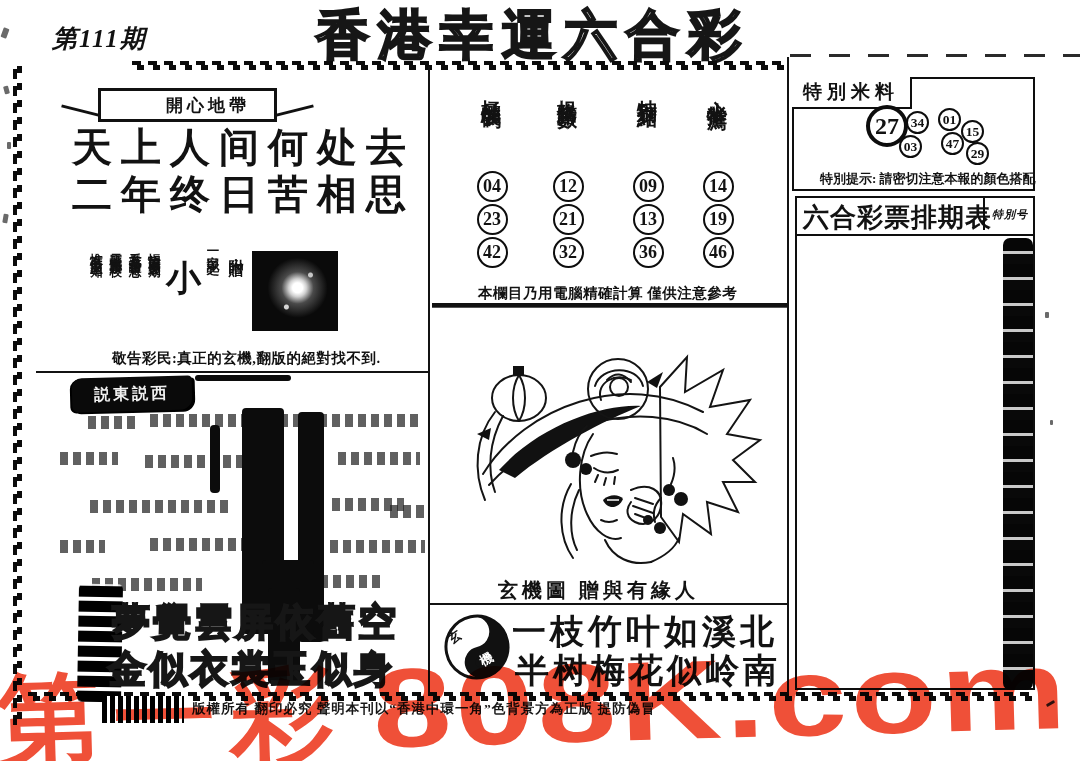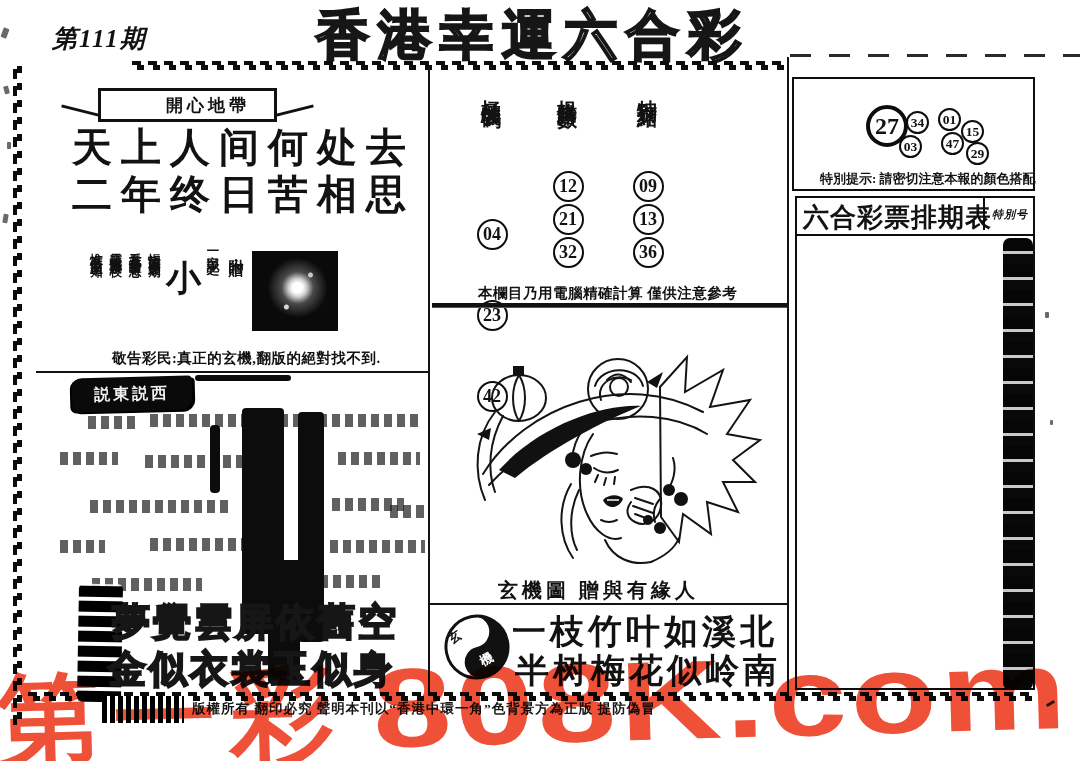--- a/index.html
+++ b/index.html
@@ -69,21 +69,21 @@
   #k2{left:298px;top:412px;width:26px;height:230px;}
   #k3{left:210px;top:425px;width:10px;height:68px;}
   #k4{left:262px;top:560px;width:52px;height:74px;}
   #k5{left:268px;top:588px;width:32px;height:96px;}
   #tower{left:78px;top:584px;width:44px;height:118px;border-radius:5px;transform:rotate(1deg);
       background:repeating-linear-gradient(0deg,#000 0 11px,rgba(255,255,255,.85) 11px 15px);filter:blur(.4px);}
   #opoemA{left:112px;top:597px;font-size:38px;font-weight:bold;letter-spacing:3px;white-space:nowrap;}
   #opoemB{left:108px;top:644px;font-size:38px;font-weight:bold;letter-spacing:3px;white-space:nowrap;}
   
   .pickcol{width:64px;display:flex;flex-direction:column;align-items:center;top:84px;}
-  #pc0{left:460px;gap:48px;} #pc1{left:536px;} #pc2{left:616px;} #pc3{left:686px;}
+  #pc0{left:460px;} #pc1{left:536px;} #pc2{left:616px;} #pc3{left:686px;}
   .pick-title{font-size:20px;font-weight:bold;letter-spacing:3px;height:80px;margin-bottom:6px;}
   .circle{display:flex;align-items:center;justify-content:center;border:2.5px solid #0d0d0d;
       border-radius:50%;font-weight:bold;background:#fff;box-sizing:border-box;}
   .n{width:31px;height:31px;font-size:18px;margin:1px 0;}
   #footnote{left:478px;top:284px;font-size:14.5px;font-weight:bold;letter-spacing:.5px;white-space:nowrap;}
   #thick1{left:432px;top:303px;width:355px;height:4px;background:#111;border-bottom:1px solid #555;}
   
   #illu{left:455px;top:342px;width:310px;height:235px;}
   #illu svg{width:100%;height:100%;}
   #caption{left:498px;top:577px;font-size:20px;font-weight:bold;letter-spacing:4px;white-space:nowrap;}
@@ -196,20 +196,26 @@
     <div class="pick-title vert">捉膽路數</div>
     <span class="circle n">12</span>
     <span class="circle n">21</span>
     <span class="circle n">32</span>
   </div>
   <div class="abs pickcol" id="pc2">
     <div class="pick-title vert">特別介紹</div>
     <span class="circle n">09</span>
     <span class="circle n">13</span>
     <span class="circle n">36</span>
+  </div>
+  <div class="abs pickcol" id="pc3">
+    <div class="pick-title vert">心水推薦</div>
+    <span class="circle n">14</span>
+    <span class="circle n">19</span>
+    <span class="circle n">46</span>
   </div>
   <div class="abs" id="footnote">本欄目乃用電腦精確計算 僅供注意參考</div>
   <div class="abs" id="thick1"></div>
 
   <div class="abs" id="illu">
     <svg viewBox="0 0 310 235">
       <path class="ln" stroke-width="1.8" fill="#fff" d="M205,45 L232,15 L230,50 L268,28 L255,65 L295,58 L272,92 L305,98 L278,118 L300,140 L268,140 L283,170 L252,160 L256,192 L228,172 L224,200 L206,175 Z"></path>
       <path class="ln" stroke-width="5" d="M28,132 C70,64 170,28 248,70"></path>
       <path class="ln" d="M34,143 C86,86 186,52 252,92"></path>
       <path d="M44,128 C84,84 146,62 186,64 C150,78 96,106 60,136 Z" fill="#111"></path>
@@ -257,20 +263,21 @@
       <circle cx="34" cy="18.5" r="5" fill="#fff"></circle>
       <circle cx="34" cy="49.5" r="5" fill="#111"></circle>
       <text x="10" y="26" font-size="13" fill="#111" font-weight="bold" transform="rotate(-24 10 26)">玄</text>
       <text x="36" y="54" font-size="13" fill="#fff" font-weight="bold" transform="rotate(-18 36 54)">機</text>
     </svg>
   </div>
   <div class="abs" id="mpoemA">一枝竹叶如溪北</div>
   <div class="abs" id="mpoemB">半树梅花似岭南</div>
 
   <div class="abs" id="spbox"></div>
+  <div class="abs" id="sptitle">特別米料</div>
   <span class="abs circle" id="sp27">27</span>
   <span class="abs circle spn" id="spn0">34</span>
   <span class="abs circle spn" id="spn1">03</span>
   <span class="abs circle spn" id="spn2">01</span>
   <span class="abs circle spn" id="spn3">47</span>
   <span class="abs circle spn" id="spn4">15</span>
   <span class="abs circle spn" id="spn5">29</span>
   <div class="abs" id="sphint">特別提示: 請密切注意本報的顏色搭配</div>
 
   <div class="abs" id="schbox"></div>

